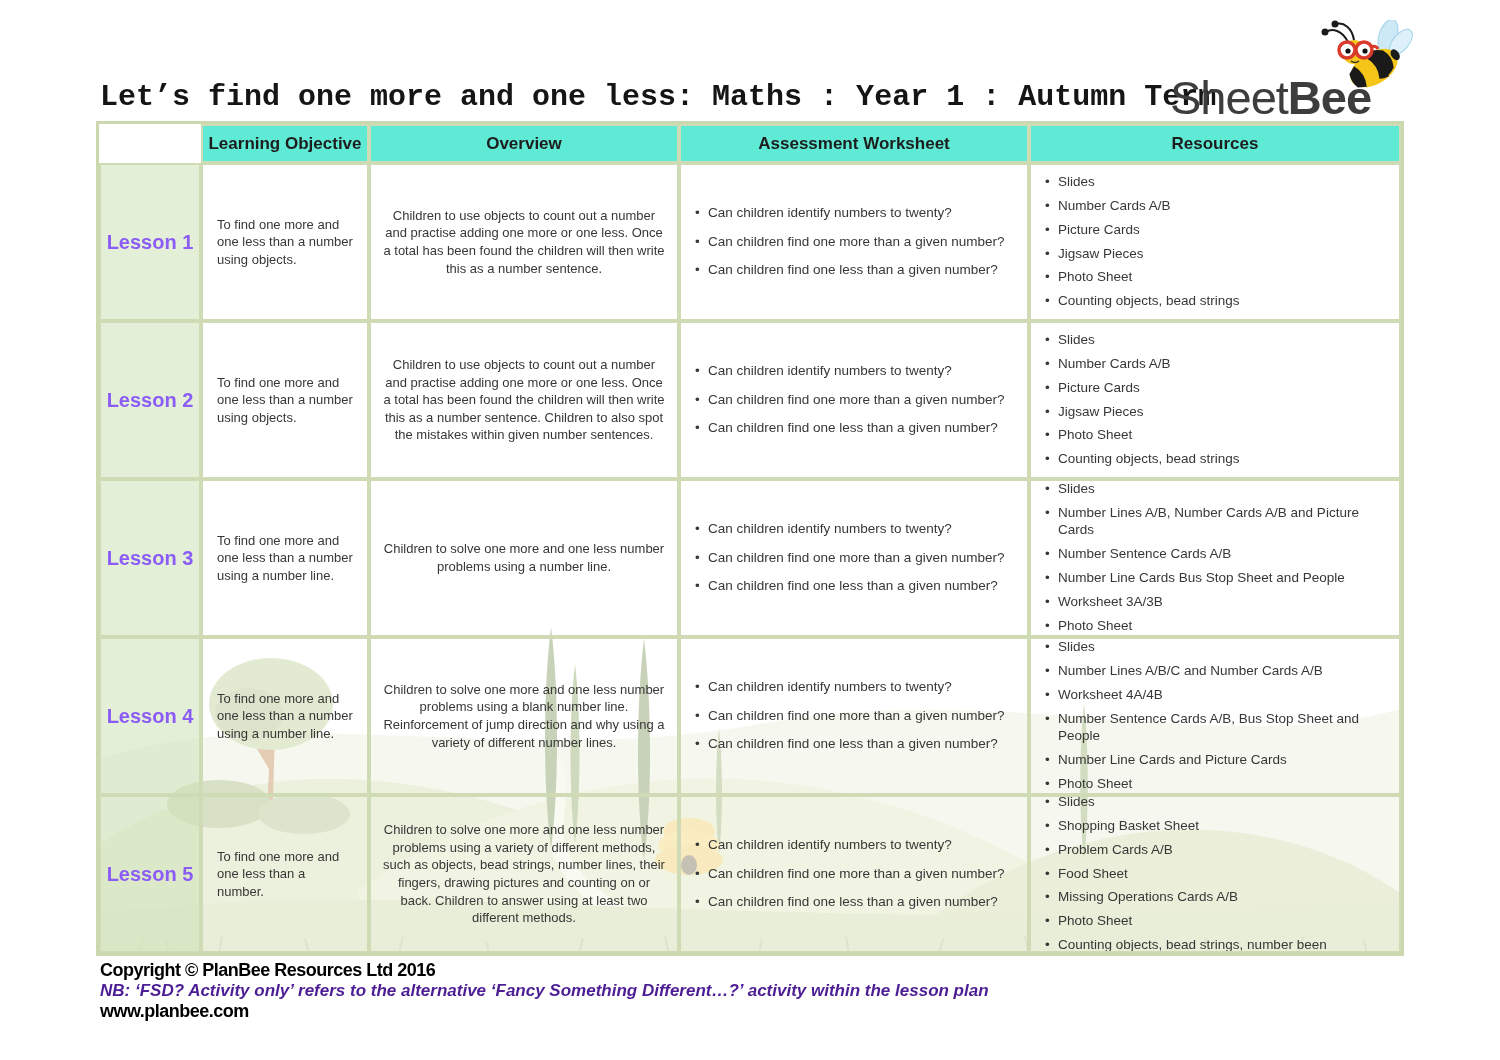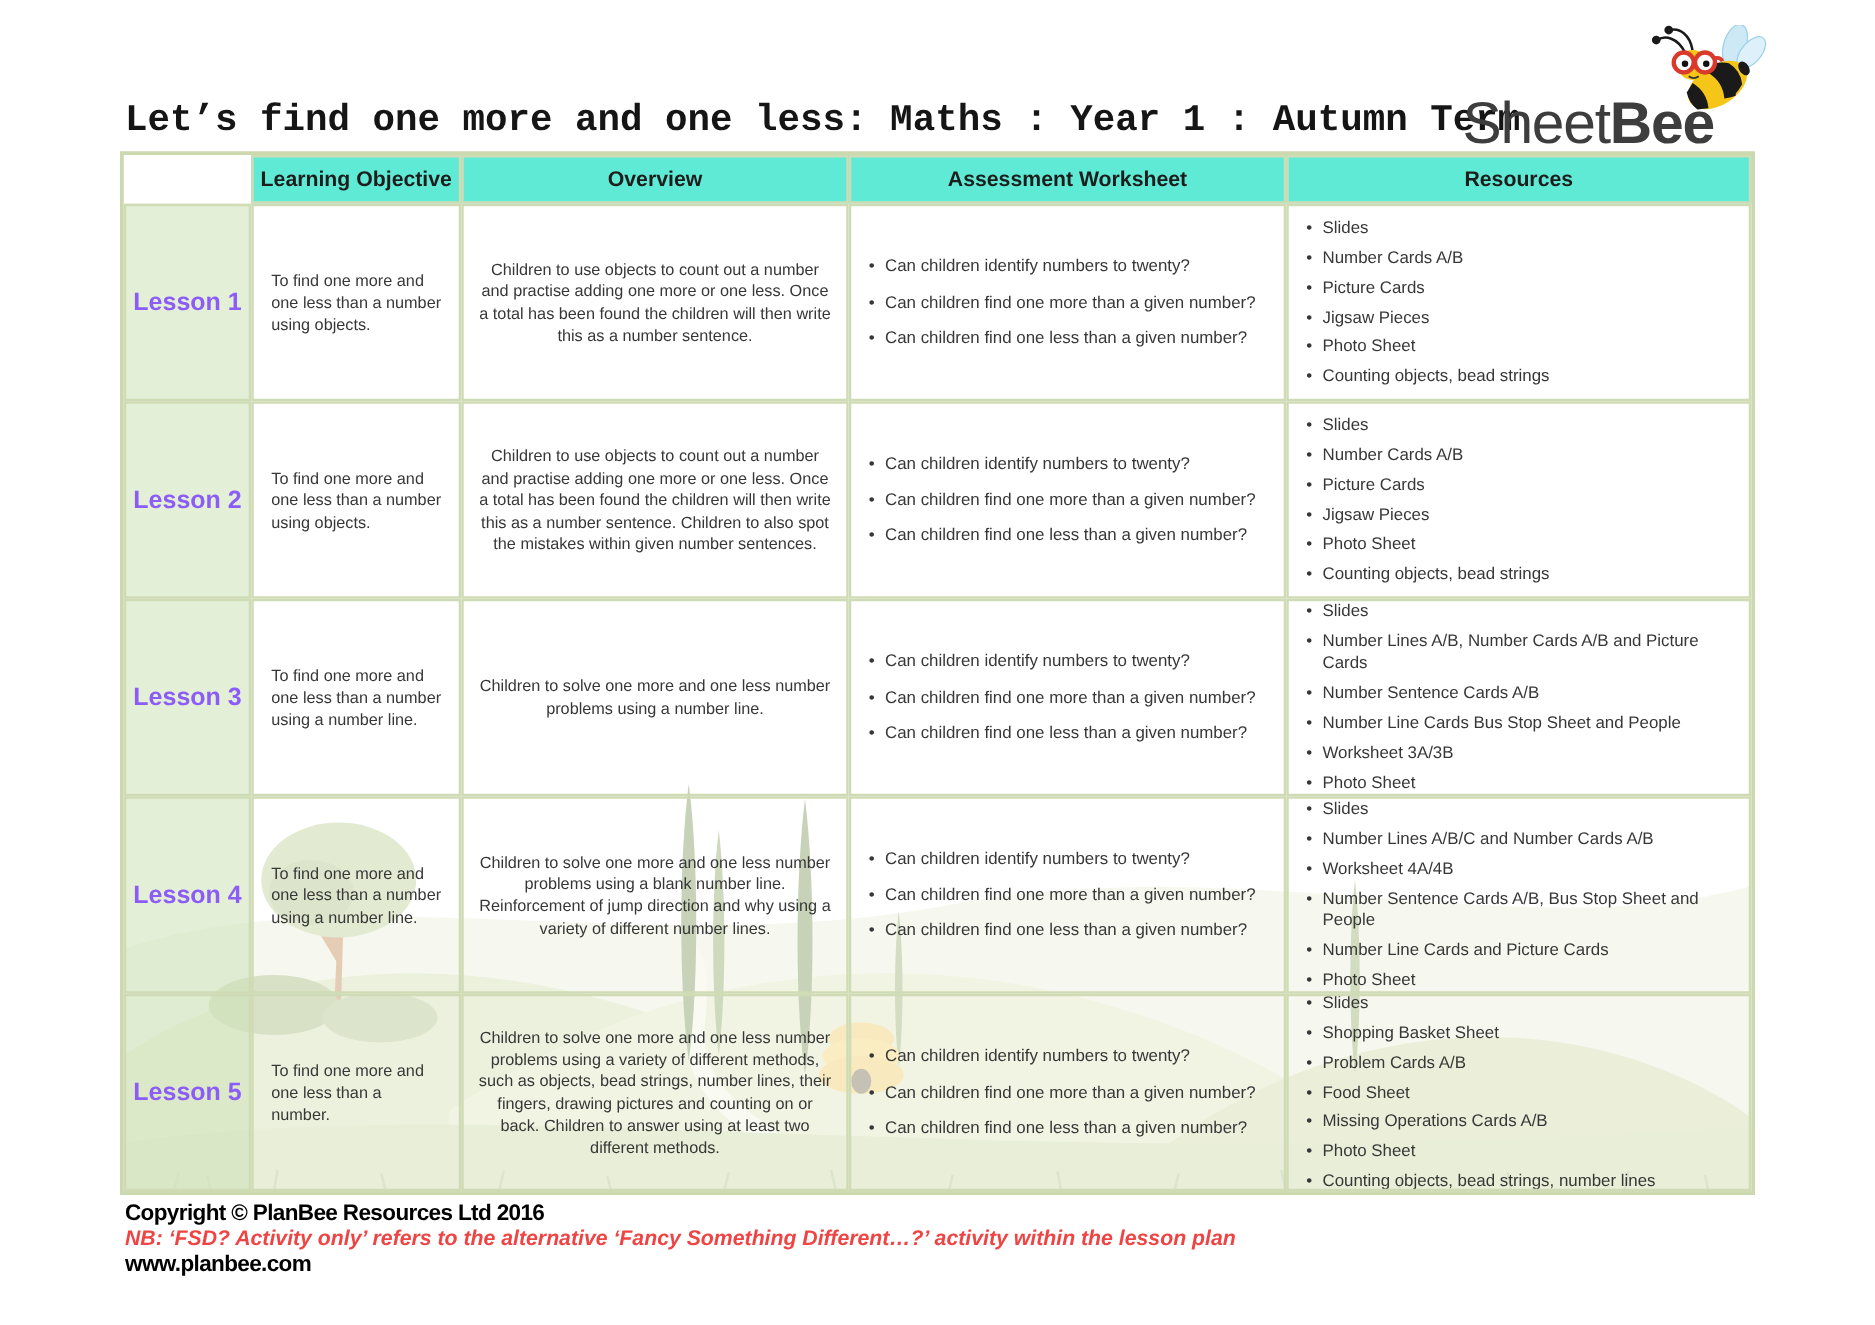--- a/index.html
+++ b/index.html
@@ -55,21 +55,21 @@
   }
   ul.qlist li::before,ul.rlist li::before{content:"\2022";position:absolute;left:0;}
   ul.qlist li{font-size:13.5px;margin:12px 0;}
   ul.rlist li{font-size:13.5px;margin:7px 0;}
   
   .footer{
     position:absolute;left:100px;top:960px;width:1300px;
     display:flex;justify-content:space-between;align-items:baseline;flex-direction:column;
   }
   .copyright{font-size:18px;font-weight:bold;color:#000;letter-spacing:-0.5px;}
-  .nb-note{font-size:17px;font-weight:bold;font-style:italic;color:#ef4444;}
+  .nb-note{font-size:17px;font-weight:bold;font-style:italic;color:#4c1d95;}
   .website{font-size:18px;font-weight:bold;color:#000;letter-spacing:-0.5px;}
 </style>
 </head>
 <body>
 
 <div class="page-title">Let’s find one more and one less: Maths : Year 1 : Autumn Term</div>
 
 <div class="logo">
   <div class="logo-text">
     <span class="plan">Sheet</span><span class="bee">Bee</span>
@@ -262,21 +262,21 @@
         </ul>
       </div>
     <div class="cell white">
         <ul class="rlist">
           <li>Slides</li>
           <li>Shopping Basket Sheet</li>
           <li>Problem Cards A/B</li>
           <li>Food Sheet</li>
           <li>Missing Operations Cards A/B</li>
           <li>Photo Sheet</li>
-          <li>Counting objects, bead strings, number lines</li>
+          <li>Counting objects, bead strings, number been</li>
         </ul>
       </div>
   </div>
 </div>
 
 <div class="footer">
   <div class="copyright">Copyright © PlanBee Resources Ltd 2016</div>
   <div class="nb-note">NB: ‘FSD? Activity only’ refers to the alternative ‘Fancy Something Different…?’ activity within the lesson plan</div>
   <div class="website">www.planbee.com</div>
 </div>

